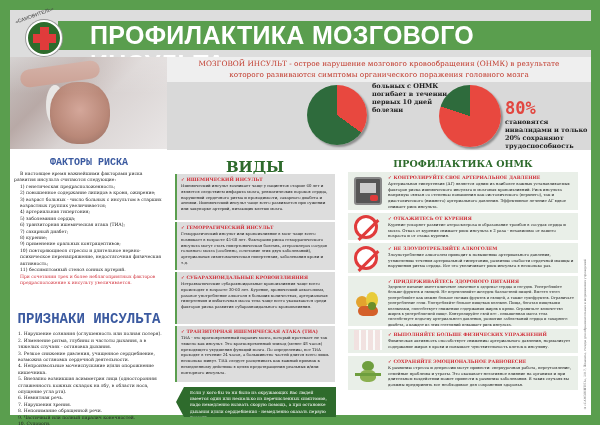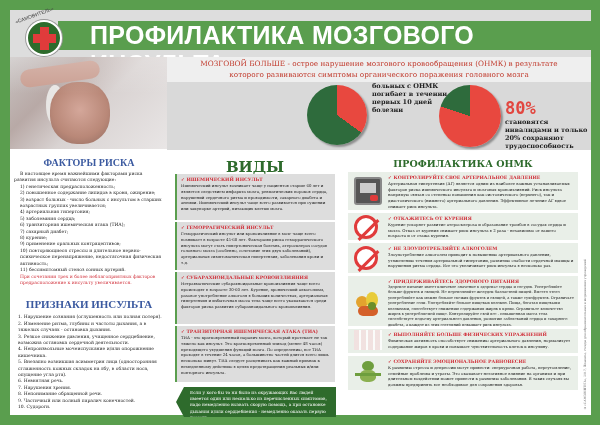--- a/index.html
+++ b/index.html
@@ -20,21 +20,21 @@
 .photo .pillow{position:absolute;left:0;top:0;width:157px;height:92px;background:linear-gradient(180deg,rgba(255,255,255,0.25),rgba(255,255,255,0) 40%)}
 .intro{position:absolute;left:167px;top:47px;width:414px;height:93px;background:#d9d9d9}
 .introtop{position:absolute;left:0;top:0;width:414px;height:25px;background:#efefef;text-align:center;color:#c0392b;font-size:7.3px;line-height:10.5px;padding-top:2px}
 .stat1{position:absolute;left:6px;top:29px;width:130px}
 .stat-small{font-size:6.5px;color:#222;font-weight:bold;line-height:8px}
 .big{font-family:"DejaVu Sans Mono",monospace;color:#e2463f;font-size:17px;line-height:19px;font-weight:bold}
 .pie{position:absolute;border-radius:50%;box-shadow:2px 2px 2px rgba(0,0,0,0.35)}
 .stat2{position:absolute;left:195px;top:25px;width:80px}
 .stat3{position:absolute;left:327px;top:42px;width:90px}
 .col{position:absolute}
-.sech{font-family:Liberation Serif, serif;font-weight:bold;color:#3b5aa0;text-align:center;font-size:10px}
+.sech{font-family:Liberation Mono, monospace;font-weight:bold;color:#3b5aa0;text-align:center;font-size:10px}
 .sech2{font-weight:bold;color:#2e6b2c;text-align:center;font-size:9px;font-family:"DejaVu Serif",serif}
 .smalltext{font-size:4.5px;line-height:6.4px;color:#222}
 .redtext{font-size:4.5px;line-height:6.4px;color:#d0303a}
 .box{position:absolute;background:#ddd;border-left:2px solid #5a9e4e;padding:2px 4px}
 .boxh{font-size:4.6px;color:#d0303a;font-weight:bold;line-height:7px}
 .alert{position:absolute;left:176px;top:375px;width:148px;height:30px;background:#2e6b2c;color:#fff;font-size:4.3px;line-height:6.2px;padding:3px 5px 3px 14px;clip-path:polygon(8px 0,100% 0,100% 100%,8px 100%,0 50%)}
 .pbox{position:absolute;left:338px;width:230px;background:#e9efe8;padding:2px 4px 2px 40px}
 .picon{position:absolute;left:6px;top:5px;width:28px;height:28px}
 .noicon{border:3px solid #e03b3b;border-radius:50%;background:#fff}
 .noicon::after{content:"";position:absolute;left:10px;top:-2px;width:3px;height:28px;background:#e03b3b;transform:rotate(45deg)}
@@ -57,21 +57,21 @@
 
   <div class="photo" style="left:0;">
     <div class="arm"></div>
     <div class="hair"></div>
     <div class="face"></div>
     <div class="pillow"></div>
   </div>
 
   <div class="intro" style="left:157px;width:424px">
     <div class="introtop" style="width:424px">
-      <div>МОЗГОВОЙ БОЛЬШЕ - острое нарушение мозгового кровообращения (ОНМК) в результате</div>
+      <div>МОЗГОВОЙ ИНСУЛЬТ - острое нарушение мозгового кровообращения (ОНМК) в результате</div>
       <div>которого развиваются симптомы органического поражения головного мозга</div>
     </div>
     <div class="pie" style="left:140px;top:28px;width:60px;height:60px;background:conic-gradient(#e8483f 0 35%,#2e6b3c 35% 100%)"></div>
     <div class="stat2" style="left:205px">
       <div class="stat-small">больных с ОНМК погибает в течении первых 10 дней болезни</div>
     </div>
     <div class="pie" style="left:272px;top:28px;width:62px;height:62px;background:conic-gradient(#e8483f 0 80%,#2e6b3c 80% 100%)"></div>
     <div class="stat3" style="left:338px">
       <div class="big">80%</div>
       <div class="stat-small">становятся инвалидами и только 20% сохраняют трудоспособность</div>
@@ -89,21 +89,21 @@
       <div class="smalltext" style="padding-left:6px">5) заболевания сердца;</div>
       <div class="smalltext" style="padding-left:6px">6) транзиторная ишемическая атака (ТИА);</div>
       <div class="smalltext" style="padding-left:6px">7) сахарный диабет;</div>
       <div class="smalltext" style="padding-left:6px">8) курение;</div>
       <div class="smalltext" style="padding-left:6px">9) применение оральных контрацептивов;</div>
       <div class="smalltext" style="padding-left:6px">10) повторяющиеся стрессы и длительное нервно-психическое перенапряжение, недостаточная физическая активность;</div>
       <div class="smalltext" style="padding-left:6px">11) бессимптомный стеноз сонных артерий.</div>
     </div>
     <div class="redtext" style="padding-left:6px">При сочетании трех и более неблагоприятных факторов предрасположение к инсульту увеличивается.</div>
 
-    <div class="sech" style="margin-top:12px;font-size:11px">ПРИЗНАКИ ИНСУЛЬТА</div>
+    <div class="sech" style="margin-top:25px;font-size:14px">ПРИЗНАКИ ИНСУЛЬТА</div>
     <div style="margin-top:4px">
       <div class="smalltext" style="padding-left:4px">1. Нарушение сознания (оглушенность или полная потеря).</div>
       <div class="smalltext" style="padding-left:4px">2. Изменение ритма, глубины и частоты дыхания, а в тяжелых случаях - остановка дыхания.</div>
       <div class="smalltext" style="padding-left:4px">3. Резкое снижение давления, учащенное сердцебиение, возможна остановка сердечной деятельности.</div>
       <div class="smalltext" style="padding-left:4px">4. Непроизвольные мочеиспускание и/или опорожнение кишечника.</div>
       <div class="smalltext" style="padding-left:4px">5. Внезапно возникшая асимметрия лица (односторонняя сглаженность кожных складок на лбу, в области носа, опущение угла рта).</div>
       <div class="smalltext" style="padding-left:4px">6. Невнятная речь.</div>
       <div class="smalltext" style="padding-left:4px">7. Нарушения зрения.</div>
       <div class="smalltext" style="padding-left:4px">8. Непонимание обращенной речи.</div>
       <div class="smalltext" style="padding-left:4px">9. Частичный или полный паралич конечностей.</div>

